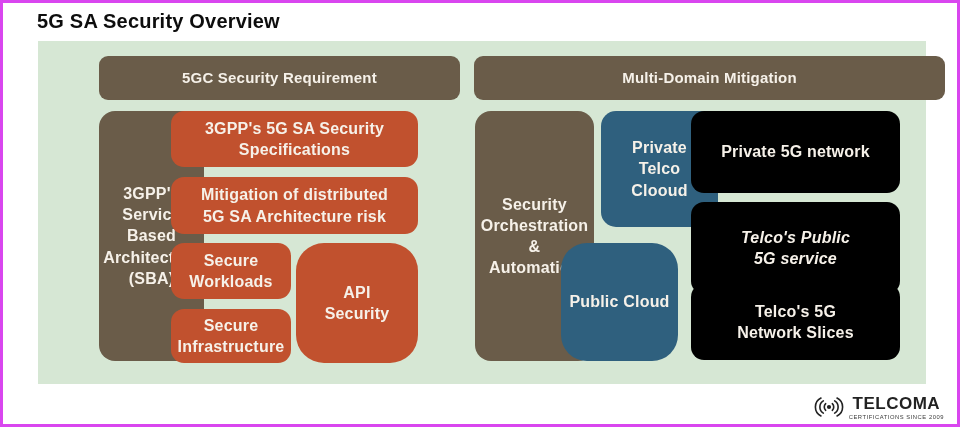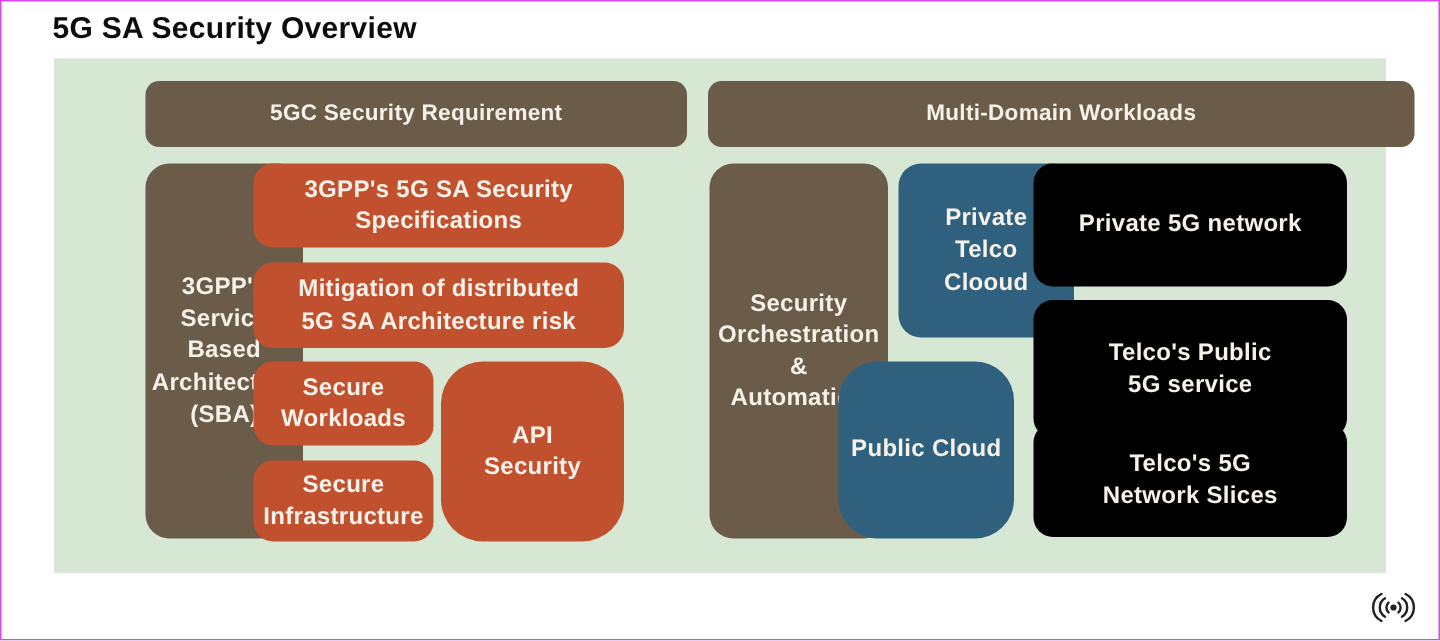--- a/index.html
+++ b/index.html
@@ -4,21 +4,21 @@
 <style>
   * { margin: 0; padding: 0; box-sizing: border-box; }
   html, body { background: #ffffff; }
   body { font-family: "Liberation Sans", sans-serif; }
 
   .page {
     position: relative;
     width: 960px;
     height: 427px;
     background: #ffffff;
-    border: 1px solid #d946ef;
+    border: 3px solid #d946ef;
     overflow: hidden;
   }
 
   .page-title {
     position: absolute;
     left: 34px;
     top: 7px;
     font-size: 20px;
     font-weight: 700;
     letter-spacing: 0.2px;
@@ -60,21 +60,21 @@
   .b-sba          { left: 52px;  top: 108px; width: 105px; height: 250px; border-radius: 16px; }
   .b-specs        { left: 168px; top: 108px; width: 247px; height: 56px; }
   .b-mitigation   { left: 168px; top: 174px; width: 247px; height: 57px; }
   .b-workloads    { left: 168px; top: 240px; width: 120px; height: 56px; }
   .b-infra        { left: 168px; top: 306px; width: 120px; height: 54px; }
   .b-api          { left: 293px; top: 240px; width: 122px; height: 120px; border-radius: 28px; }
   .b-soa          { left: 428px; top: 108px; width: 119px; height: 250px; border-radius: 16px; }
   .b-private-telco{ left: 558px; top: 108px; width: 117px; height: 116px; border-radius: 15px; margin-left: 40px; }
   .b-public-cloud { left: 558px; top: 240px; width: 117px; height: 118px; border-radius: 26px; }
   .b-private-5g   { left: 688px; top: 108px; width: 209px; height: 82px; }
-  .b-telco-public { left: 688px; top: 199px; width: 209px; height: 92px; }
+  .b-telco-public { left: 688px; top: 199px; width: 209px; height: 92px; font-style: italic; }
   .b-telco-slices { left: 688px; top: 281px; width: 209px; height: 76px; }
 
   .logo {
     position: absolute;
     right: 13px;
     top: 389px;
     display: flex;
     align-items: center;
     gap: 3px;
     color: #222222;
@@ -100,21 +100,21 @@
 </head>
 <body>
 
 <div class="page">
 
   <div class="page-title">5G SA Security Overview</div>
 
   <div class="panel"></div>
 
   <div class="block brown hdr h-left">5GC Security Requirement</div>
-  <div class="block brown hdr h-right">Multi-Domain Workloads</div>
+  <div class="block brown hdr h-right">Multi-Domain Mitigation</div>
 
   <div class="block brown b-sba">3GPP's
 Service
 Based
 Architecture
 (SBA)</div>
 
   <div class="block orange b-specs">3GPP's 5G SA Security
 Specifications</div>
   <div class="block orange b-mitigation">Mitigation of distributed
@@ -147,15 +147,19 @@
       <svg width="34" height="30" viewBox="0 0 36 30" fill="none" stroke="#222222" stroke-width="1.7" stroke-linecap="round">
         <circle cx="18" cy="15" r="2.2" fill="#222222" stroke="none"></circle>
         <path d="M14.5 11.5 A4.8 4.8 0 0 0 14.5 18.5"></path>
         <path d="M12 8.5 A7.6 7.6 0 0 0 12 21.5"></path>
         <path d="M9.5 5.5 A10.6 10.6 0 0 0 9.5 24.5"></path>
         <path d="M21.5 11.5 A4.8 4.8 0 0 1 21.5 18.5"></path>
         <path d="M24 8.5 A7.6 7.6 0 0 1 24 21.5"></path>
         <path d="M26.5 5.5 A10.6 10.6 0 0 1 26.5 24.5"></path>
       </svg>
     </span>
+    <span class="logo-text-wrap">
+      <span class="logo-name">TELCOMA</span>
+      <span class="logo-tagline">CERTIFICATIONS SINCE 2009</span>
+    </span>
   </div>
 
 </div>
 
 </body></html>

